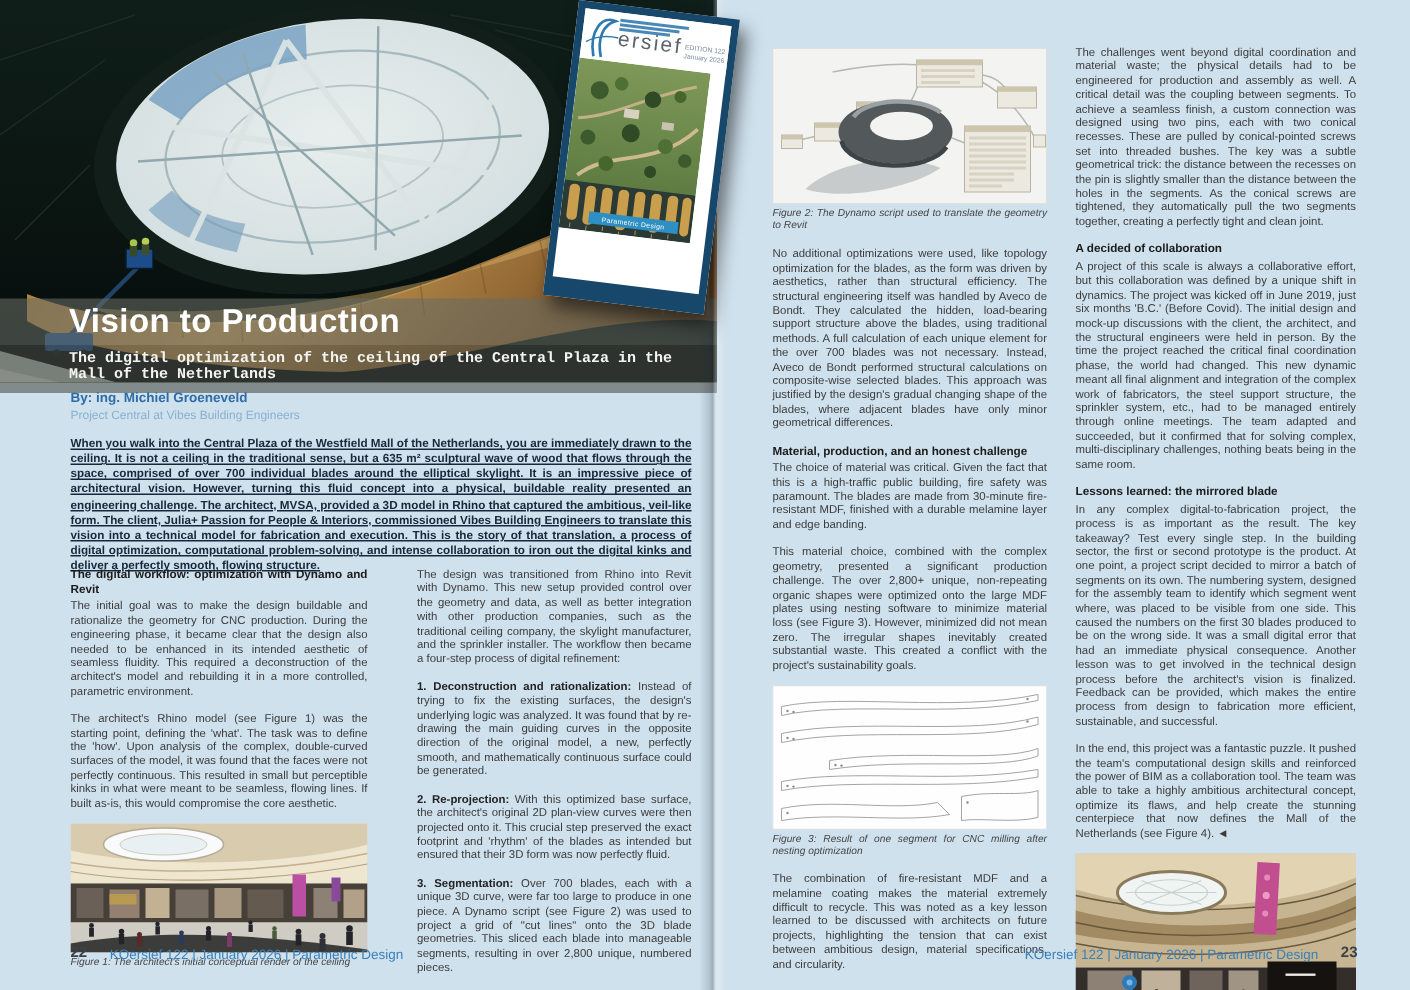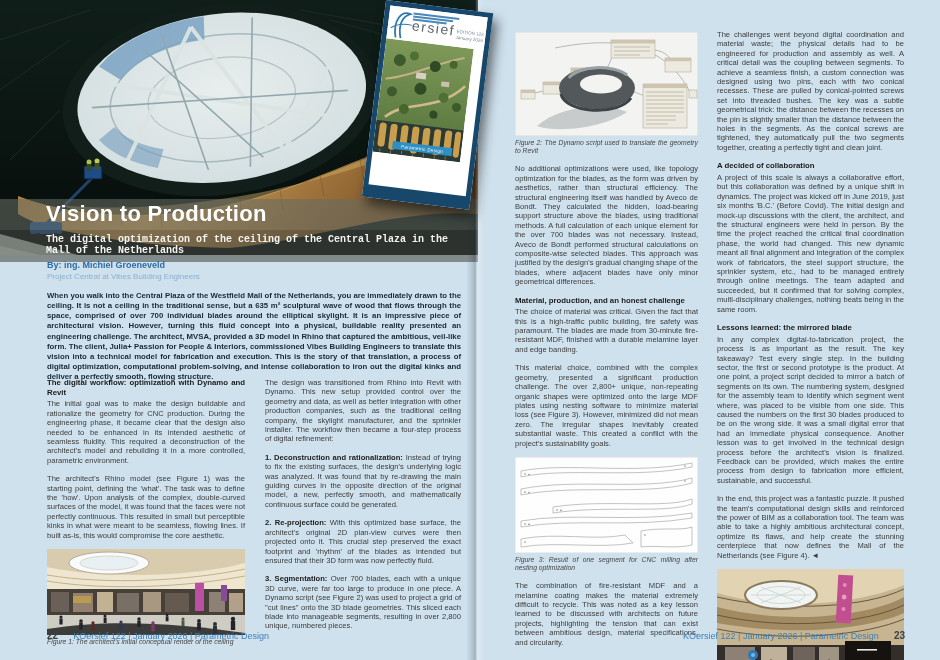--- a/index.html
+++ b/index.html
@@ -10,23 +10,23 @@
   
   .hero{position:absolute;left:0;top:0;width:478px;height:255px;}
   .hero-overlay{position:absolute;left:0;top:199px;width:478px;}
   .hero-title{background:rgba(104,108,100,.58);color:#ffffff;font-size:22px;font-weight:bold;letter-spacing:.3px;padding:2px 0 3px 46px;}
   .hero-sub{background:rgba(74,77,70,.58);color:#f3f3f0;font-size:10px;font-weight:bold;padding:4px 0 6px 46px;font-family:Liberation Mono, monospace;}
 
   .byline{position:absolute;left:47px;top:260px;}
   .by-author{font-size:9px;font-weight:bold;color:#2d6ca6;}
   .by-role{font-size:8px;color:#89b0d0;margin-top:2px;}
 
-  .intro{position:absolute;left:47px;top:291px;width:414px;font-size:7.8px;font-weight:bold;color:#16293a;line-height:1.3;text-align:justify;}
-
-  .cols{position:absolute;left:47px;top:378px;width:414px;display:flex;gap:20px;}
+  .intro{position:absolute;left:47px;top:291px;width:414px;font-size:7.8px;font-weight:bold;color:#16293a;line-height:1.3;text-align:justify;text-decoration:underline;}
+
+  .cols{position:absolute;left:47px;top:378px;width:414px;display:flex;gap:33px;}
   .col{width:198px;}
   .colw{font-size:7.6px;color:#3b3b3b;line-height:1.24;text-align:justify;}
   .colw p{margin:0 0 9px 0;}
   .h{font-size:7.8px;font-weight:bold;color:#1b1b1b;margin:0 0 2px 0;}
   .lead{font-weight:bold;color:#222;}
   .cap{font-size:6.8px;font-style:italic;color:#454545;margin:3px 0 0 0;line-height:1.2;}
   .fig{margin-top:2px;}
 
   .rcol1{position:absolute;left:515px;top:30px;width:183px;}
   .rcol2{position:absolute;left:717px;top:30px;width:187px;}

